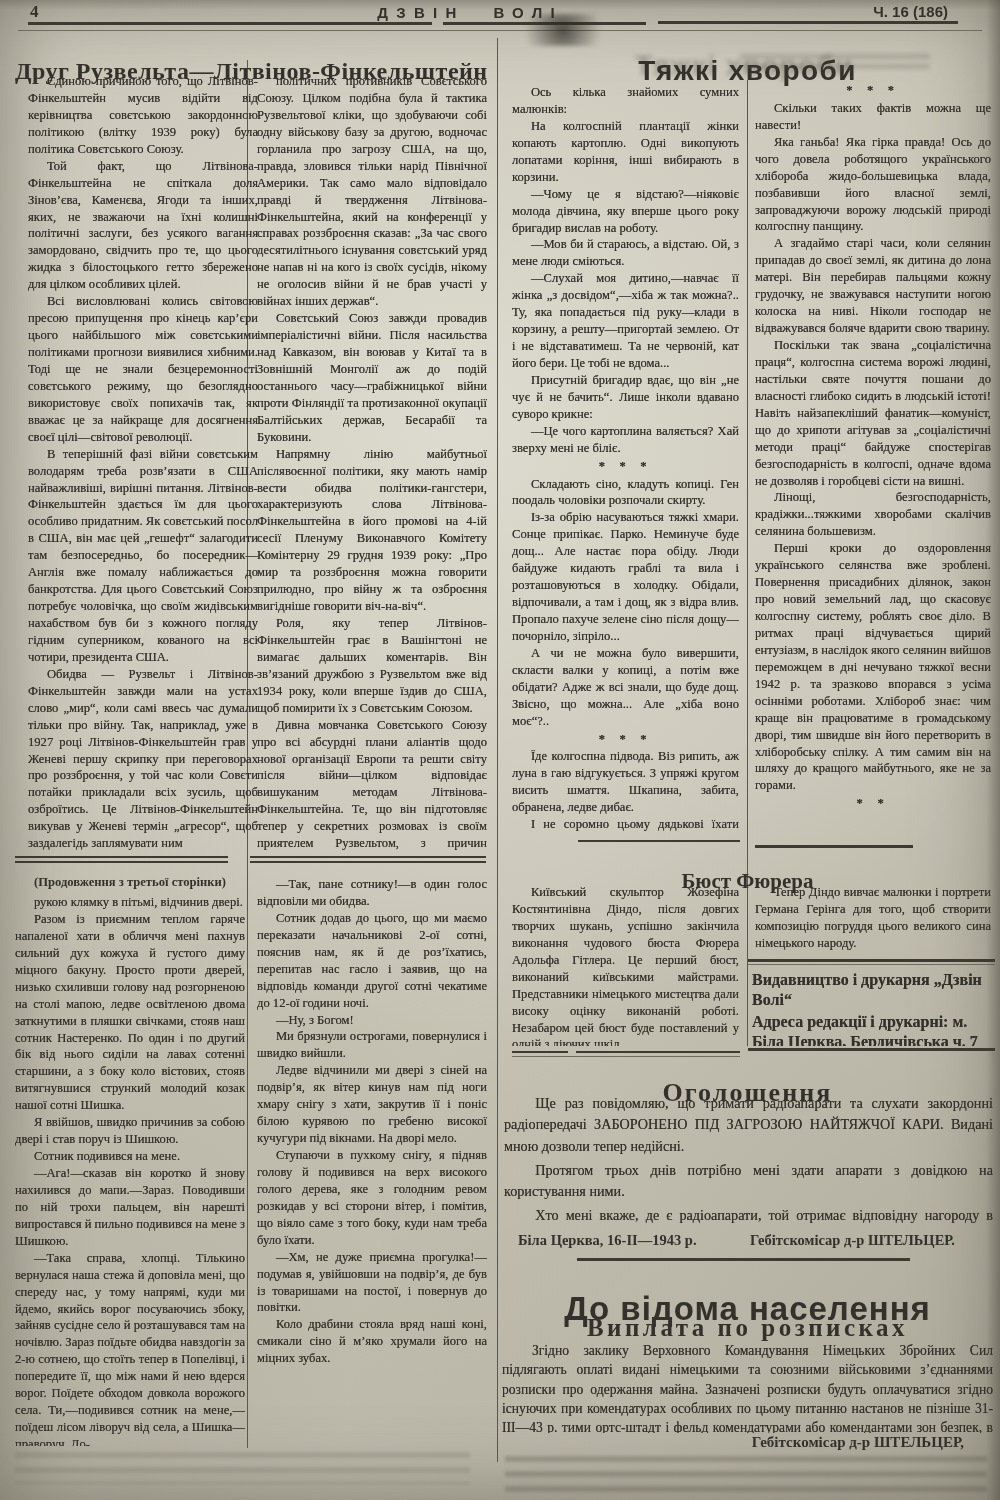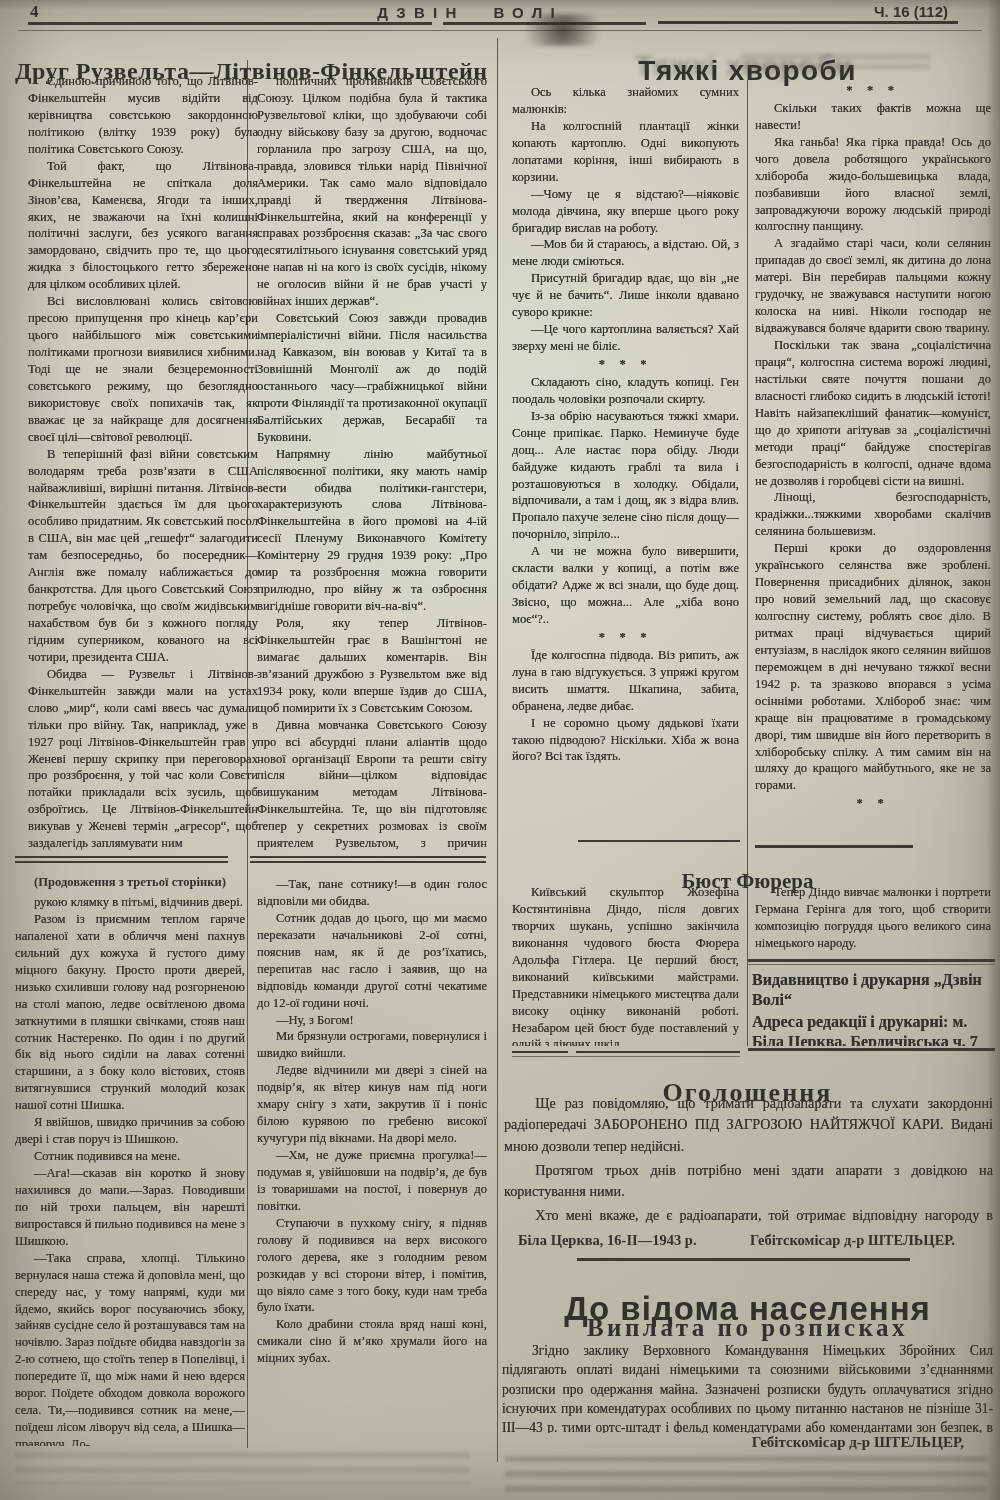--- a/index.html
+++ b/index.html
@@ -85,21 +85,21 @@
   .smudge-br{left:505px;top:1456px;width:482px;height:40px;opacity:.55;}
   .smudge-bl{left:15px;top:1452px;width:455px;height:32px;opacity:.32;}
 </style>
 </head>
 <body>
 
 <div class="page">
 
   <span class="abs pagenum">4</span>
   <span class="abs masthead">ДЗВІН ВОЛІ</span>
-  <span class="abs issue">Ч. 16 (112)</span>
+  <span class="abs issue">Ч. 16 (186)</span>
   <div class="hr" style="left:28px;top:22px;width:404px;height:3px"></div>
   <div class="hr" style="left:443px;top:22px;width:203px;height:3px"></div>
   <div class="hr" style="left:658px;top:21px;width:300px;height:3px"></div>
   <div class="hr light" style="left:18px;top:30px;width:964px;height:1px"></div>
 
   <div class="vr" style="left:247px;top:60px;height:1388px"></div>
   <div class="vr" style="left:497px;top:38px;height:1424px"></div>
   <div class="vr" style="left:747px;top:80px;height:966px"></div>
 
   <h1 class="abs title title-roosevelt">Друг Рузвельта—Літвінов-Фінкельштейн</h1>
@@ -121,20 +121,21 @@
   <div class="hr" style="left:250px;top:856px;width:236px;height:2px"></div>
   <div class="hr" style="left:15px;top:861px;width:213px;height:2px"></div>
   <div class="hr" style="left:250px;top:861px;width:236px;height:2px"></div>
 
   <h1 class="abs title title-diseases">Тяжкі хвороби</h1>
   <div class="col a2c1">
       <p class="para">Ось кілька знайомих сумних малюнків:</p>
       <p class="para">На колгоспній плантації жінки копають картоплю. Одні викопують лопатами коріння, інші вибирають в корзини.</p>
       <p class="para">—Чому це я відстаю?—ніяковіє молода дівчина, яку вперше цього року бригадир вислав на роботу.</p>
       <p class="para">—Мов би й стараюсь, а відстаю. Ой, з мене люди сміються.</p>
+      <p class="para">—Слухай моя дитино,—навчає її жінка „з досвідом“,—хіба ж так можна?.. Ту, яка попадається під руку—клади в корзину, а решту—пригортай землею. От і не відставатимеш. Та не червоній, кат його бери. Це тобі не вдома...</p>
       <p class="para">Присутній бригадир вдає, що він „не чує й не бачить“. Лише інколи вдавано суворо крикне:</p>
       <p class="para">—Це чого картоплина валяється? Хай зверху мені не біліє.</p>
       <p class="para center sep">* * *</p>
       <p class="para">Складають сіно, кладуть копиці. Ген поодаль чоловіки розпочали скирту.</p>
       <p class="para">Із-за обрію насуваються тяжкі хмари. Сонце припікає. Парко. Неминуче буде дощ... Але настає пора обіду. Люди байдуже кидають граблі та вила і розташовуються в холодку. Обідали, відпочивали, а там і дощ, як з відра влив. Пропало пахуче зелене сіно після дощу—почорніло, зіпріло...</p>
       <p class="para">А чи не можна було вивершити, скласти валки у копиці, а потім вже обідати? Адже ж всі знали, що буде дощ. Звісно, що можна... Але „хіба воно моє“?..</p>
       <p class="para center sep">* * *</p>
       <p class="para">Їде колгоспна підвода. Віз рипить, аж луна в гаю відгукується. З упряжі кругом висить шмаття. Шкапина, забита, обранена, ледве дибає.</p>
       <p class="para">І не соромно цьому дядькові їхати такою підводою? Ніскільки. Хіба ж вона його? Всі так їздять.</p>
     </div>
@@ -159,22 +160,22 @@
       <p class="para">Сотник подивився на мене.</p>
       <p class="para">—Ага!—сказав він коротко й знову нахилився до мапи.—Зараз. Поводивши по ній трохи пальцем, він нарешті випростався й пильно подивився на мене з Шишкою.</p>
       <p class="para">—Така справа, хлопці. Тількино вернулася наша стежа й доповіла мені, що спереду нас, у тому напрямі, куди ми йдемо, якийсь ворог посуваючись збоку, зайняв сусідне село й розташувався там на ночівлю. Зараз поїдьте обидва навздогін за 2-ю сотнею, що стоїть тепер в Попелівці, і попередите її, що між нами й нею вдерся ворог. Поїдете обходом довкола ворожого села. Ти,—подивився сотник на мене,—поїдеш лісом ліворуч від села, а Шишка—праворуч. До-</p>
     </div>
   <div class="col sc2">
       <p class="para">—Так, пане сотнику!—в один голос відповіли ми обидва.</p>
       <p class="para">Сотник додав до цього, що ми маємо переказати начальникові 2-ої сотні, пояснив нам, як й де роз’їхатись, перепитав нас гасло і заявив, що на відповідь команди другої сотні чекатиме до 12-ої години ночі.</p>
       <p class="para">—Ну, з Богом!</p>
       <p class="para">Ми брязнули острогами, повернулися і швидко вийшли.</p>
       <p class="para">Ледве відчинили ми двері з сіней на подвір’я, як вітер кинув нам під ноги хмару снігу з хати, закрутив її і поніс білою курявою по гребеню високої кучугури під вікнами. На дворі мело.</p>
+      <p class="para">Ступаючи в пухкому снігу, я підняв голову й подивився на верх високого голого дерева, яке з голодним ревом розкидав у всі сторони вітер, і помітив, що віяло саме з того боку, куди нам треба було їхати.</p>
       <p class="para">—Хм, не дуже приємна прогулка!—подумав я, увійшовши на подвір’я, де був із товаришами на постої, і повернув до повітки.</p>
-      <p class="para">Ступаючи в пухкому снігу, я підняв голову й подивився на верх високого голого дерева, яке з голодним ревом розкидав у всі сторони вітер, і помітив, що віяло саме з того боку, куди нам треба було їхати.</p>
       <p class="para">Коло драбини стояла вряд наші коні, смикали сіно й м’яко хрумали його на міцних зубах.</p>
     </div>
 
   <h2 class="abs title title-bust">Бюст Фюрера</h2>
   <div class="col bc1">
       <p class="para">Київський скульптор Жозефіна Костянтинівна Діндо, після довгих творчих шукань, успішно закінчила виконання чудового бюста Фюрера Адольфа Гітлера. Це перший бюст, виконаний київськими майстрами. Представники німецького мистецтва дали високу оцінку виконаній роботі. Незабаром цей бюст буде поставлений у одній з діючих шкіл.</p>
     </div>
   <div class="col bc2">
       <p class="para">Тепер Діндо вивчає малюнки і портрети Германа Герінга для того, щоб створити композицію погруддя цього великого сина німецького народу.</p>
       <p class="para center sep">* *</p>

